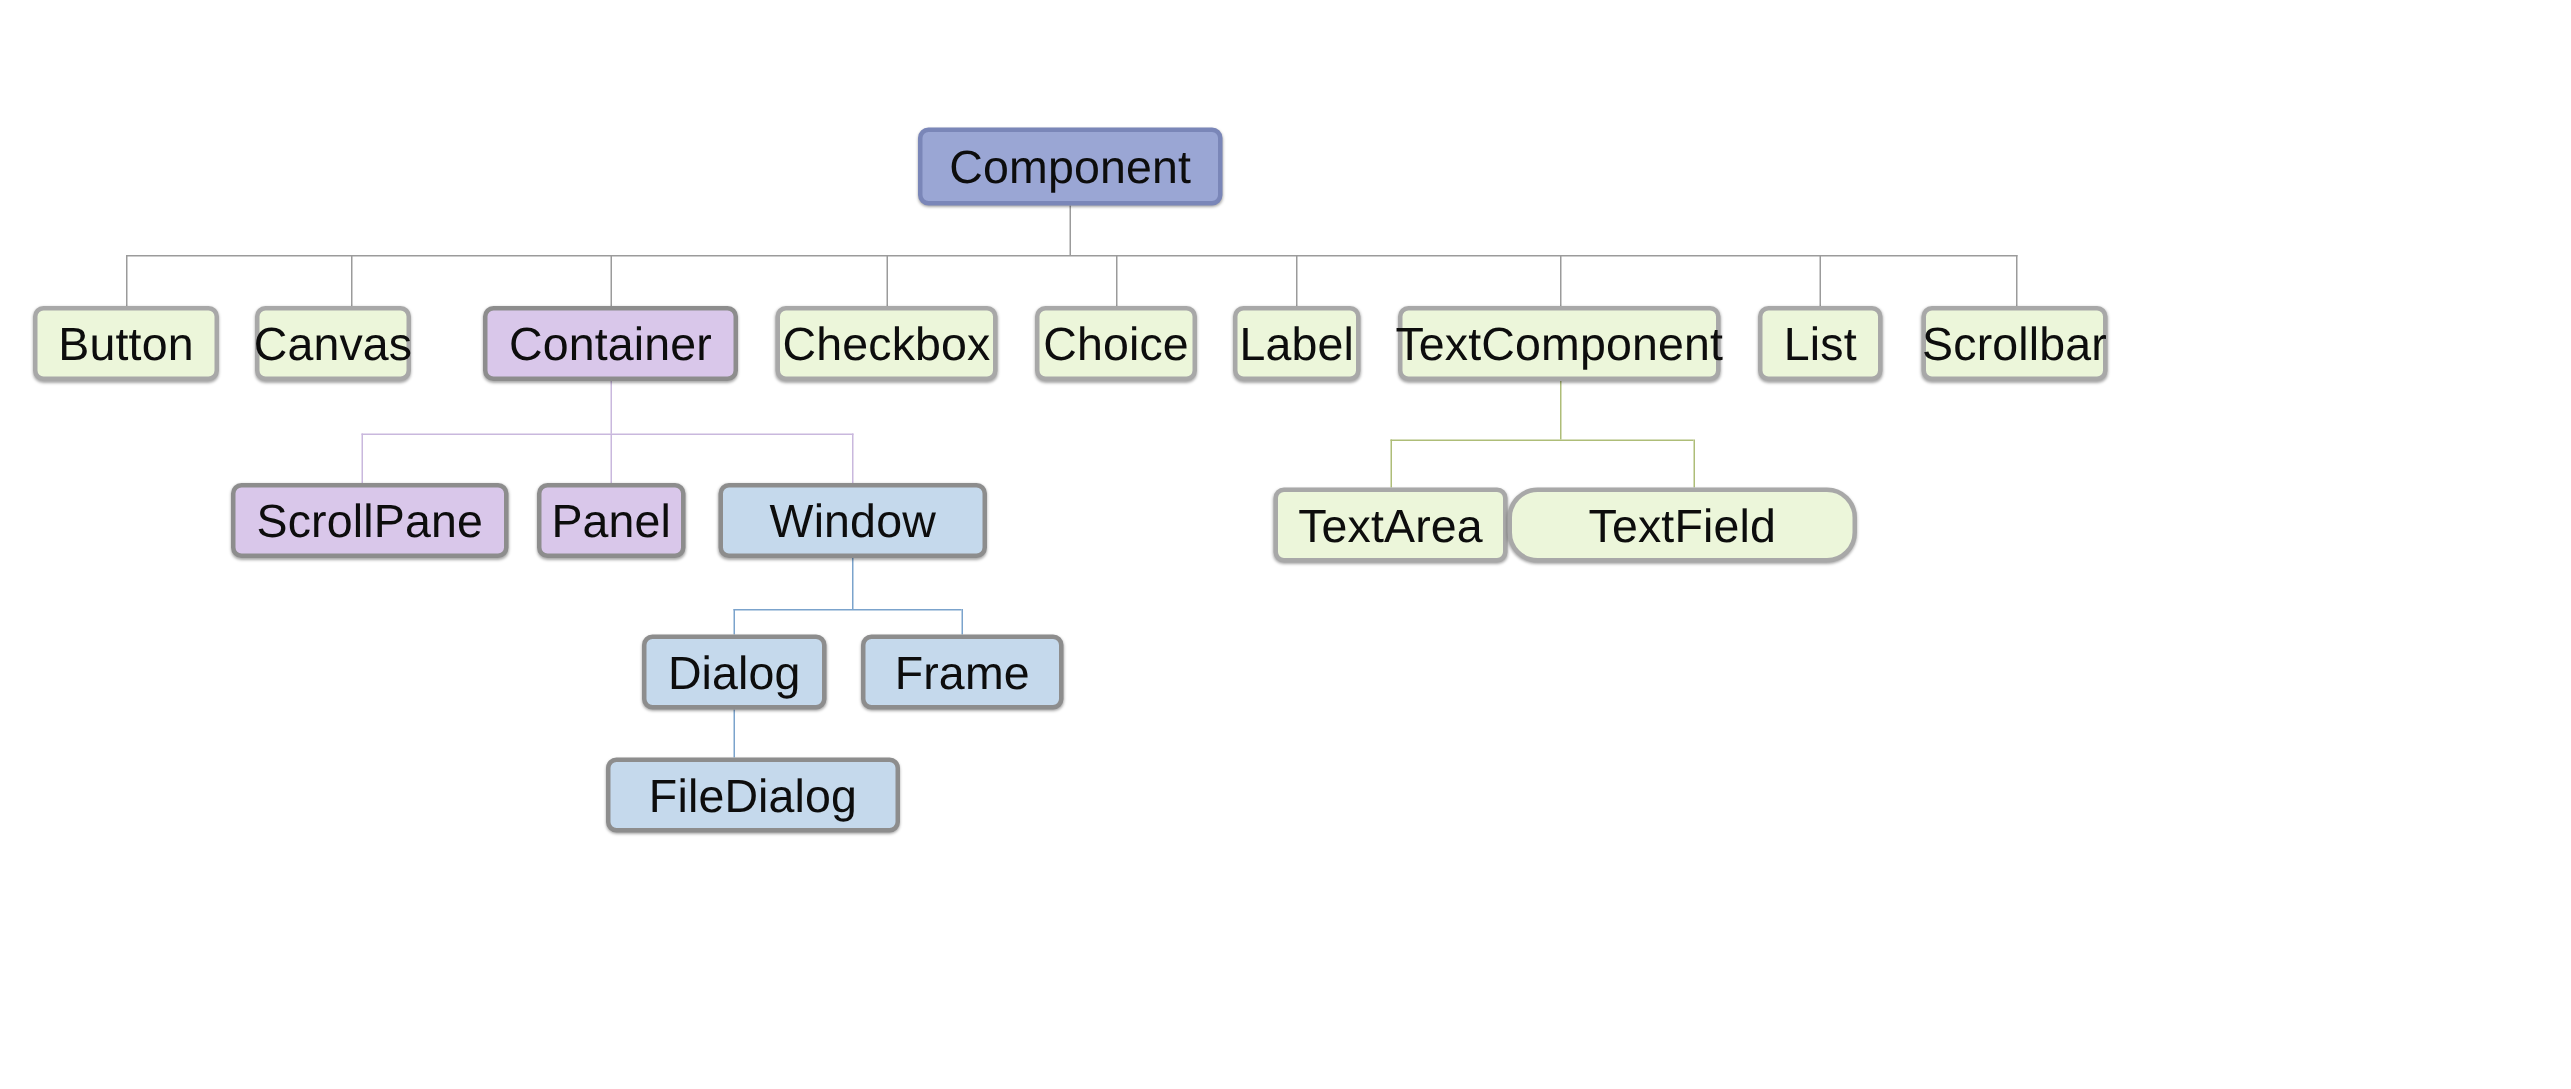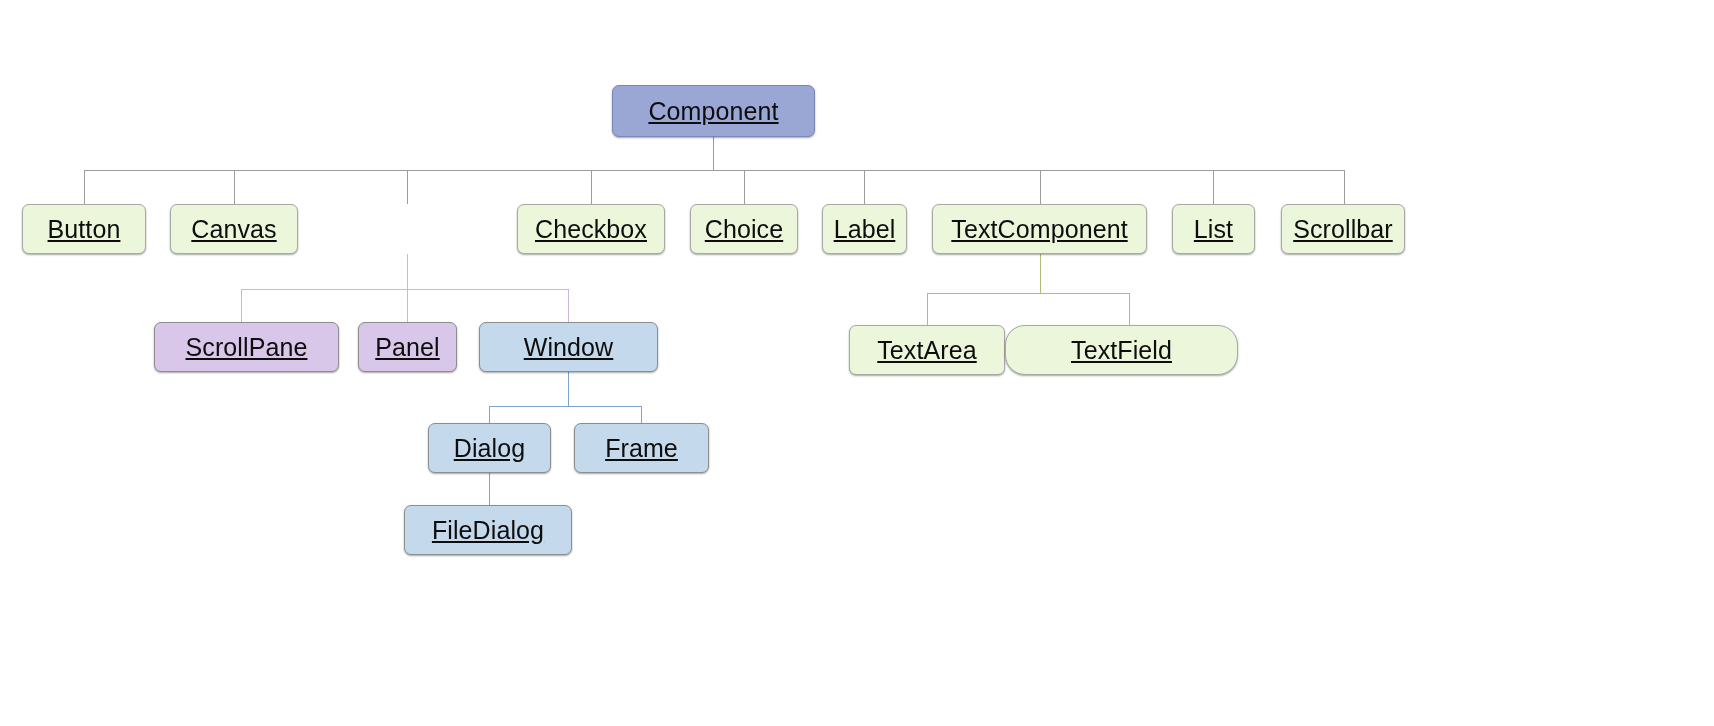--- a/index.html
+++ b/index.html
@@ -17,28 +17,27 @@
     background: #ffffff;
     overflow: hidden;
   }
   .node {
     position: absolute;
     box-sizing: border-box;
     display: flex;
     align-items: center;
     justify-content: center;
     border-radius: 7px;
-    border: 1px solid #0c4a6e;
+    border: 3px solid #0c4a6e;
     box-shadow: 0 1px 2px rgba(0,0,0,0.35);
-    font-size: 25px;
+    font-size: 31px;
     color: #0d0d0d;
     line-height: 1;
     white-space: nowrap;
     letter-spacing: 0.1px;
-    text-decoration: underline;
   }
   .node.green {
     background: #ecf6da;
     border-color: #a8a8a8;
   }
   .node.purple {
     background: #d9c7ea;
     border-color: #8d8d8d;
   }
   .node.blue {
@@ -91,33 +90,34 @@
   <div class="edge v steel" style="left:568px; top:372px; height:34px;"></div>
   <div class="edge h steel" style="left:489px; top:406px; width:152px;"></div>
   <div class="edge v steel" style="left:489px; top:406px; height:17px;"></div>
   <div class="edge v steel" style="left:641px; top:406px; height:17px;"></div>
 
   <div class="edge v steel" style="left:489px; top:473px; height:32px;"></div>
 
   <div class="node root" style="left:612px; top:85px; width:203px; height:52px;">Component</div>
 
   <div class="node green" style="left:22px;   top:204px; width:124px; height:50px;">Button</div>
-  <div class="node green" style="left:170px;  top:204px; width:128px; height:50px;">Canvas</div>
+  <div class="node green" style="left:170px;  top:204px; width:104px; height:50px;">Canvas</div>
+  <div class="node purple" style="left:322px; top:204px; width:170px; height:50px;">Container</div>
   <div class="node green" style="left:517px;  top:204px; width:148px; height:50px;">Checkbox</div>
   <div class="node green" style="left:690px;  top:204px; width:108px; height:50px;">Choice</div>
   <div class="node green" style="left:822px;  top:204px; width:85px;  height:50px;">Label</div>
   <div class="node green" style="left:932px;  top:204px; width:215px; height:50px;">TextComponent</div>
   <div class="node green" style="left:1172px; top:204px; width:83px;  height:50px;">List</div>
   <div class="node green" style="left:1281px; top:204px; width:124px; height:50px;">Scrollbar</div>
 
   <div class="node purple" style="left:154px; top:322px; width:185px; height:50px;">ScrollPane</div>
   <div class="node purple" style="left:358px; top:322px; width:99px;  height:50px;">Panel</div>
   <div class="node blue" style="left:479px; top:322px; width:179px; height:50px;">Window</div>
 
   <div class="node green" style="left:849px;  top:325px; width:156px; height:50px;">TextArea</div>
   <div class="node green" style="left:1005px; top:325px; width:233px; height:50px;border-radius:20px;">TextField</div>
 
   <div class="node blue" style="left:574px; top:423px; width:135px; height:50px;">Frame</div>
   <div class="node blue" style="left:428px; top:423px; width:123px; height:50px;">Dialog</div>
 
-  <div class="node blue" style="left:404px; top:505px; width:168px; height:50px;">FileDialog</div>
+  <div class="node blue" style="left:404px; top:505px; width:196px; height:50px;">FileDialog</div>
 
 </div>
 
 </body></html>

